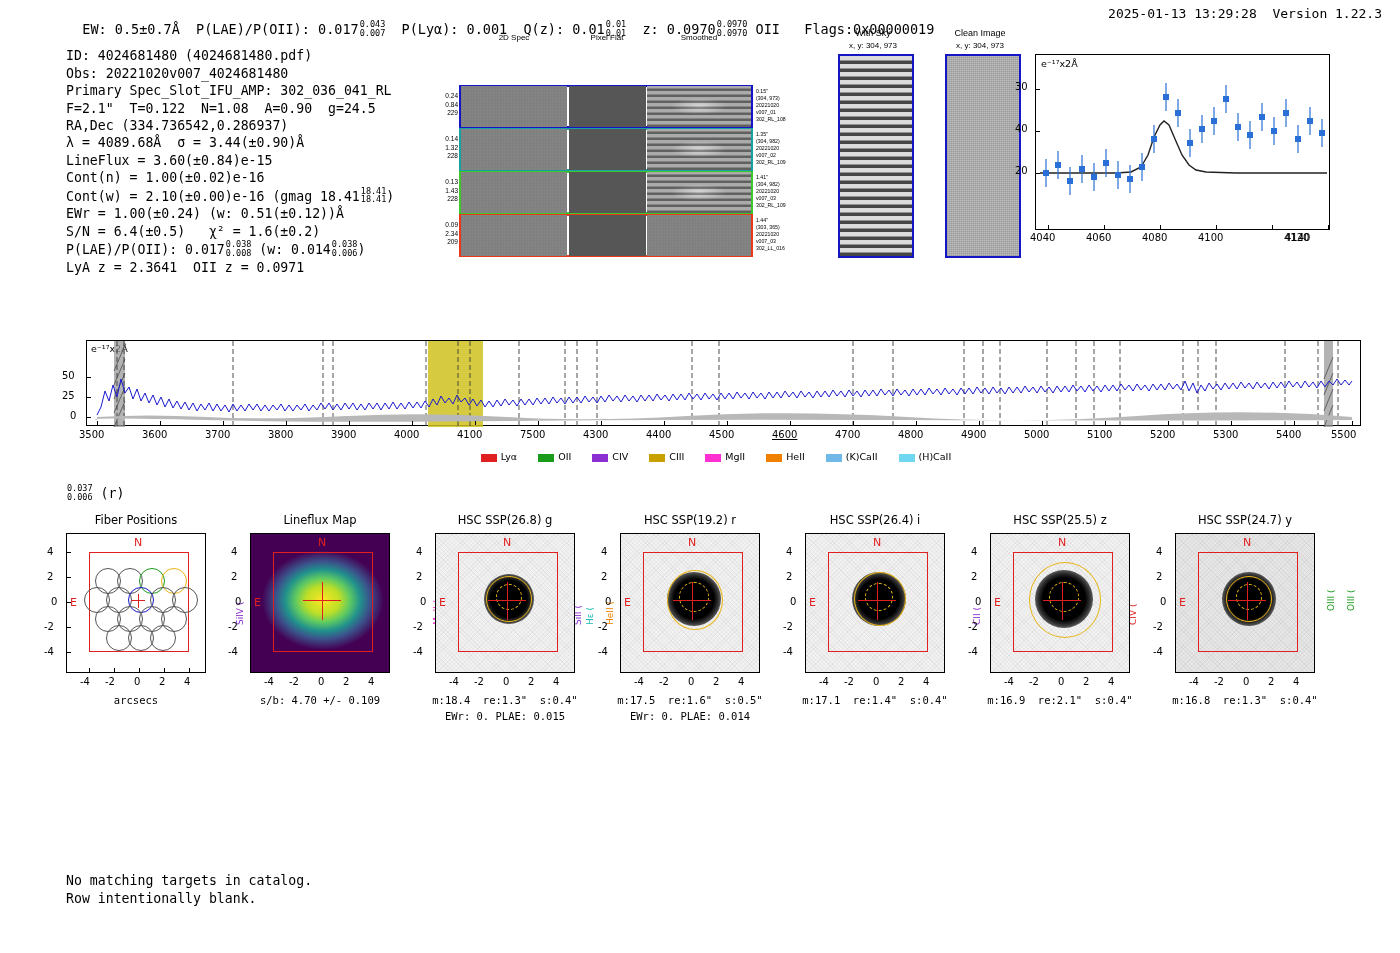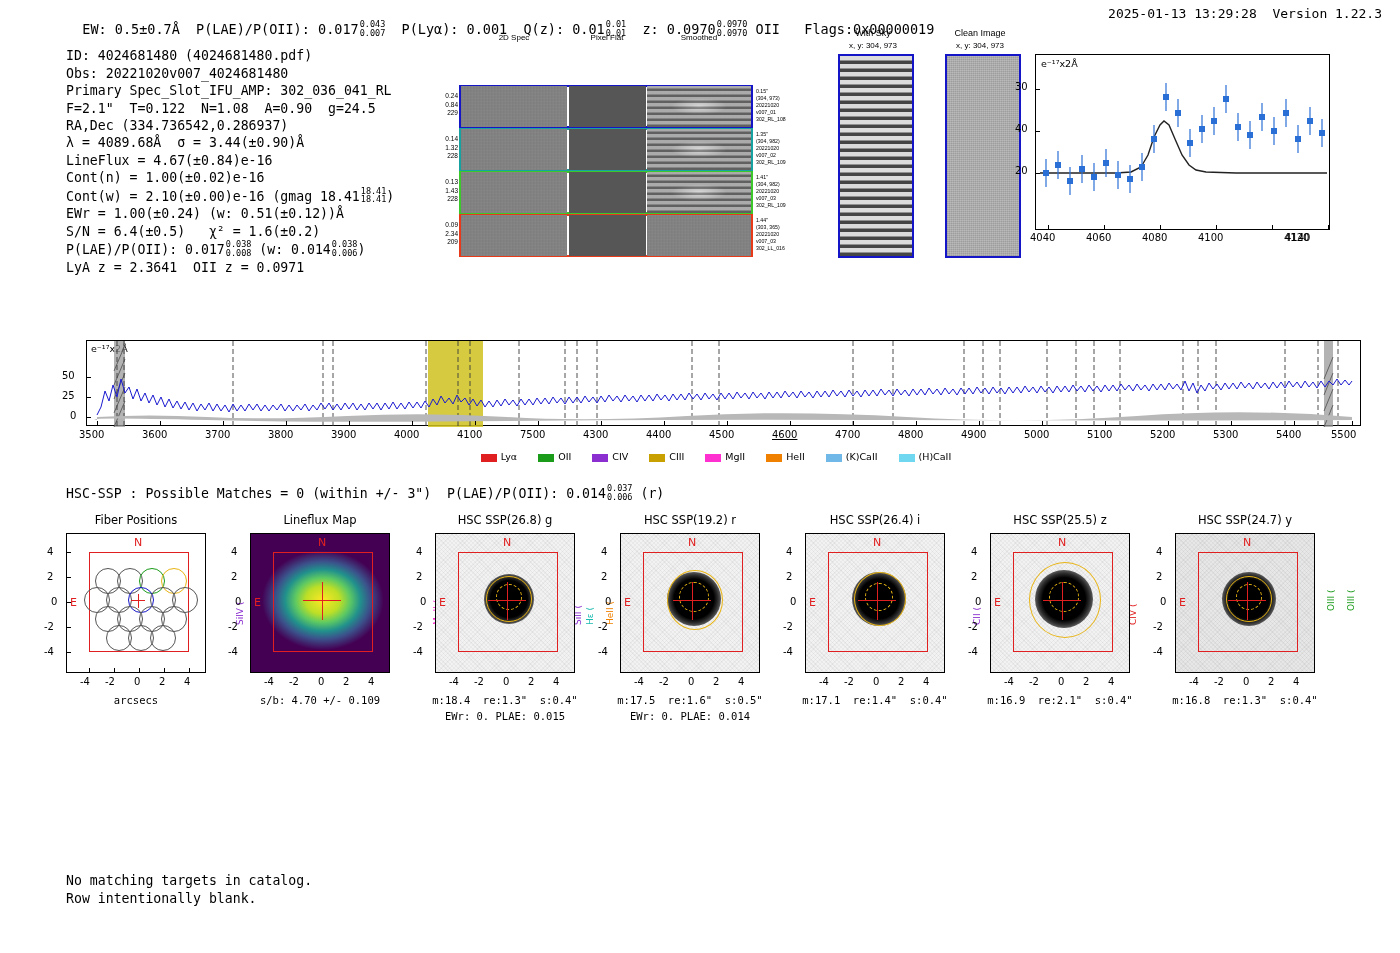--- a/index.html
+++ b/index.html
@@ -178,21 +178,21 @@
 </div>
 <div class="abs mono" id="timestamp">2025-01-13 13:29:28  Version 1.22.3</div>
 
 <div class="abs mono" id="info-block">
 <span>ID: 4024681480 (4024681480.pdf)</span>
 <span>Obs: 20221020v007_4024681480</span>
 <span>Primary Spec_Slot_IFU_AMP: 302_036_041_RL</span>
 <span>F=2.1"  T=0.122  N=1.08  A=0.90  g=24.5</span>
 <span>RA,Dec (334.736542,0.286937)</span>
 <span>λ = 4089.68Å  σ = 3.44(±0.90)Å</span>
-<span>LineFlux = 4.67(±0.84)e-16</span>
+<span>LineFlux = 3.60(±0.84)e-15</span>
 <span>Cont(n) = 1.00(±0.02)e-16</span>
 <span>Cont(w) = 2.10(±0.00)e-16 (gmag 18.41</span><span class="supsub"><span>18.41</span><span>18.41</span></span><span>)</span>
 <span>EWr = 1.00(±0.24) (w: 0.51(±0.12))Å</span>
 <span>S/N = 6.4(±0.5)   χ² = 1.6(±0.2)</span>
 <span>P(LAE)/P(OII): 0.017</span><span class="supsub"><span>0.038</span><span>0.008</span></span> <span>(w: 0.014</span><span class="supsub"><span>0.038</span><span>0.006</span></span><span>)</span>
 <span>LyA z = 2.3641  OII z = 0.0971</span>
 </div>
 
 <div class="abs" id="twod-panel">
   <div class="twod-title" style="left:0px; width:108px;">2D Spec</div>
@@ -474,21 +474,21 @@
     <span class="item"><span class="legend-sw" style="background:#1a9b1a;"></span><span>OII</span></span>
     <span class="item"><span class="legend-sw" style="background:#8b2fd0;"></span><span>CIV</span></span>
     <span class="item"><span class="legend-sw" style="background:#c8a000;"></span><span>CIII</span></span>
     <span class="item"><span class="legend-sw" style="background:#ff2fd0;"></span><span>MgII</span></span>
     <span class="item"><span class="legend-sw" style="background:#f08000;"></span><span>HeII</span></span>
     <span class="item"><span class="legend-sw" style="background:#6fb8e8;"></span><span>(K)CaII</span></span>
     <span class="item"><span class="legend-sw" style="background:#6fd8f0;"></span><span>(H)CaII</span></span>
   </div>
 </div>
 
-<div class="abs mono" id="hsc-head"><span>HSC-SSP : Possible Matches = 0 (within +/- 3")  P(LAE)/P(OII): 0.014</span><span class="supsub"><span>0.037</span><span>0.006</span></span> <span>(r)</span></div>
+<div class="abs mono" id="hsc-head"><span class="supsub"><span>0.037</span><span>0.006</span></span> <span>(r)</span></div>
 
 <div class="panel-title abs" style="top:513px; left:56px;">Fiber Positions</div>
 <div class="axes" style="top:533px; left:66px; width:140px; height:140px;">
   <div class="redbox" style="left:22px; top:18px; width:100px; height:100px;"></div>
   <div class="letterN" style="left:67px; top:2px;">N</div>
   <div class="letterE" style="left:3px; top:62px;">E</div>
 
   <div class="fiber" style="left:28px;  top:34px; width:26px; height:26px;"></div>
   <div class="fiber" style="left:50px;  top:34px; width:26px; height:26px;"></div>
   <div class="fiber" style="left:72px;  top:34px; width:26px; height:26px; border-color:#1a9b1a; border-width:1.6px;"></div>

